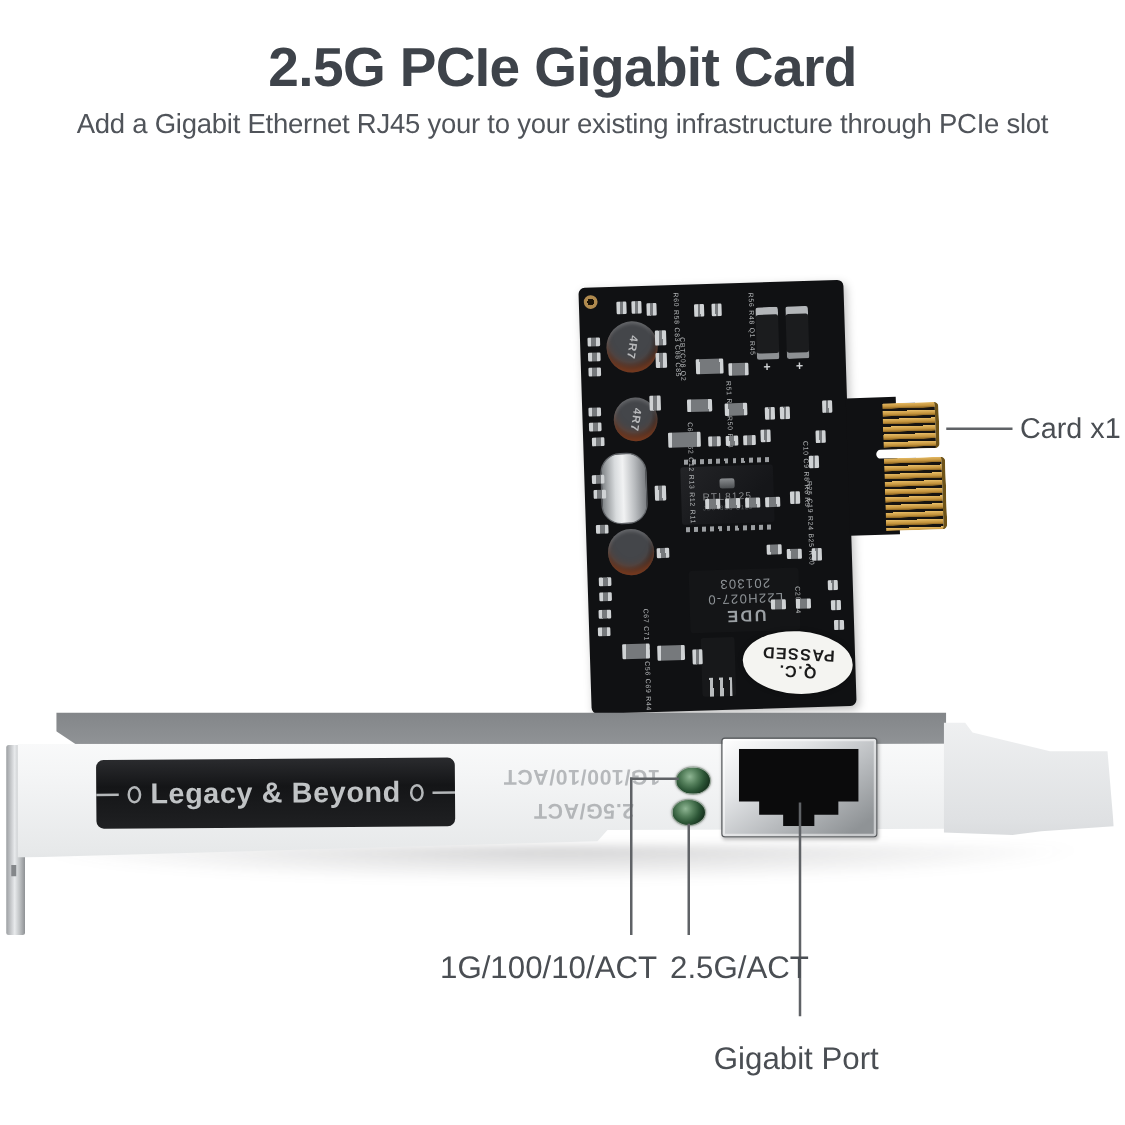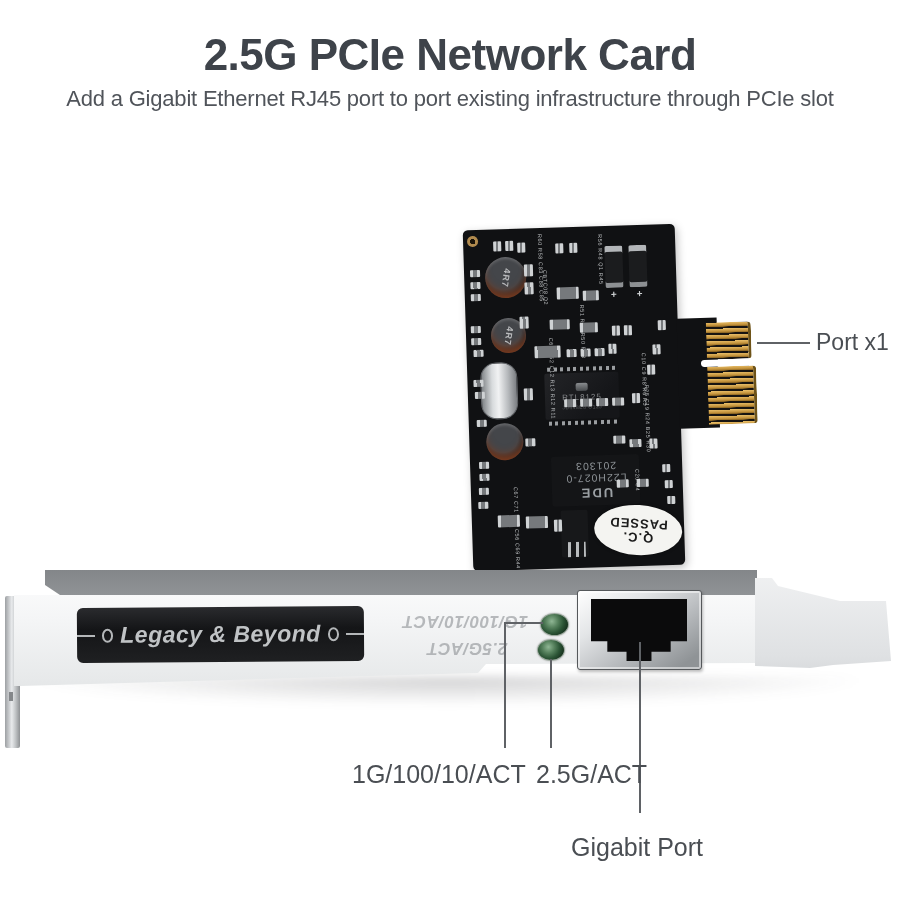--- a/index.html
+++ b/index.html
@@ -52,21 +52,21 @@
   .pad{position:absolute;border-radius:1px;
        background:linear-gradient(90deg,#cfd2d4 0 3px,#76797c 3px calc(100% - 3px),#cfd2d4 calc(100% - 3px));}
 
   
   .tab{background:#101113;}
   .gold{background:repeating-linear-gradient(180deg,#e5ba64 0px,#c2913a 2.8px,#8a6423 4.2px,#171411 4.4px,#171411 6.2px);
         border-right:3px solid #6e5318;border-radius:0 4px 4px 0;}
   .key-notch{background:#ffffff;border-radius:4px 0 0 4px;}
 
   
-  #bracket{left:0;top:560px;width:900px;height:240px;font-style:italic;}
+  #bracket{left:0;top:560px;width:900px;height:240px;}
   #bracket .abs{position:absolute;}
   .br-shadow{left:25px;top:116px;width:845px;height:30px;filter:blur(4px);
         background:radial-gradient(ellipse at 50% 15%,rgba(45,45,50,0.20),rgba(45,45,50,0) 70%);}
   .br-fold{left:0;top:0;width:900px;height:240px;
         clip-path:polygon(45px 10px,757px 10px,757px 35px,63px 37px,45px 25px);
         background:linear-gradient(180deg,#7e8184 0,#aeb1b4 40%,#e4e6e8 85%,#f6f7f8 100%);}
   .br-face{left:0;top:0;width:900px;height:240px;
         clip-path:polygon(14px 35px,757px 35px,757px 103px,486px 104px,478px 113px,20px 126px,14px 126px);
         background:linear-gradient(180deg,#ffffff 0,#f4f5f6 25%,#e7e9ea 50%,#d3d6d8 72%,#b4b7ba 88%,#94989b 97%,#83878a 100%);}
   .br-ltab{left:5px;top:36px;width:15px;height:152px;border-radius:2px;
@@ -95,22 +95,22 @@
   
   .cline{background:#5f6266;}
   .clabel{font-size:25px;color:#4a4e53;white-space:nowrap;}
   .clabel-pcie{font-size:23px;}
 </style>
 </head>
 <body>
 
 <div id="stage">
 
-  <div class="abs title">2.5G PCIe Network Card</div>
-  <div class="abs subtitle">Add a Gigabit Ethernet RJ45 port to port existing infrastructure through PCIe slot</div>
+  <div class="abs title">2.5G PCIe Gigabit Card</div>
+  <div class="abs subtitle">Add a Gigabit Ethernet RJ45 your to your existing infrastructure through PCIe slot</div>
 
   <div class="abs" id="pcb">
     <div class="abs hole"></div>
 
     <div class="abs tab" style="left:211px;top:95px;width:40px;height:110px;"></div>
     <div class="abs gold" style="left:240px;top:100px;width:42px;height:37px;"></div>
     <div class="abs gold" style="left:240px;top:144px;width:46px;height:58px;"></div>
     <div class="abs key-notch" style="left:234px;top:137px;width:62px;height:7px;"></div>
 
     <div class="abs inductor" style="left:21px;top:28px;width:41px;height:41px;">
@@ -238,21 +238,21 @@
 
     <div class="abs led" style="left:540px;top:53px;width:27px;height:21px;"></div>
     <div class="abs led" style="left:537px;top:79px;width:26px;height:20px;"></div>
 
     <div class="abs rj45">
       <div class="rj45-hole"></div>
     </div>
   </div>
 
   <div class="abs cline" style="left:757px;top:342px;width:53px;height:2px;"></div>
-  <div class="abs clabel clabel-pcie" style="left:816px;top:329px;">Port x1</div>
+  <div class="abs clabel clabel-pcie" style="left:816px;top:329px;">Card x1</div>
 
   <div class="abs cline" style="left:504px;top:622px;width:39px;height:2px;"></div>
   <div class="abs cline" style="left:504px;top:622px;width:2px;height:126px;"></div>
   <div class="abs cline" style="left:550px;top:659px;width:2px;height:89px;"></div>
   <div class="abs cline" style="left:639px;top:642px;width:2px;height:171px;"></div>
 
   <div class="abs clabel" style="left:352px;top:760px;">1G/100/10/ACT</div>
   <div class="abs clabel" style="left:536px;top:760px;">2.5G/ACT</div>
   <div class="abs clabel" style="left:571px;top:833px;">Gigabit Port</div>
 </div>

